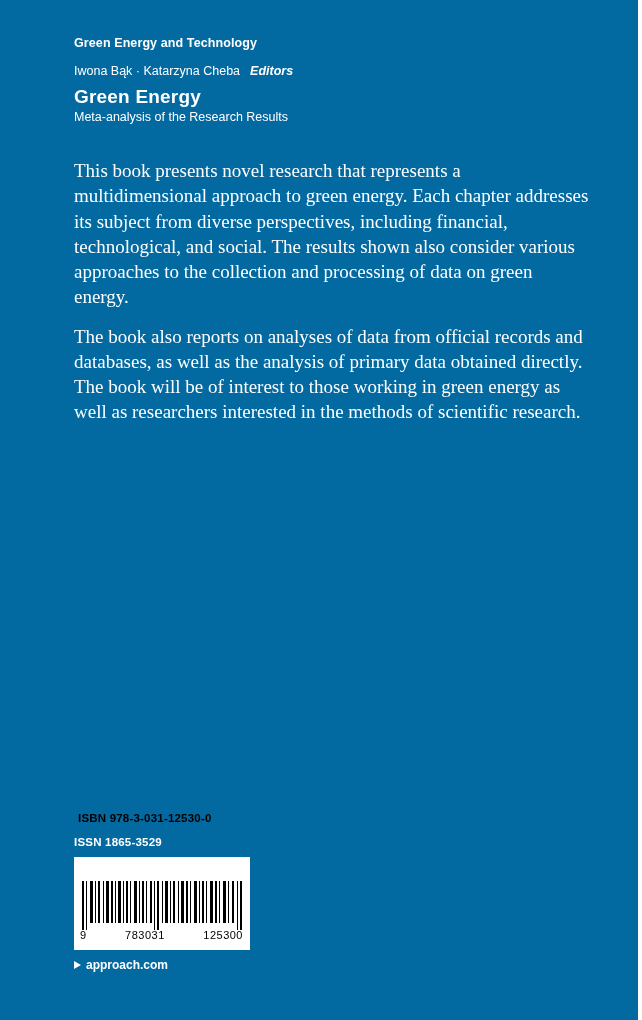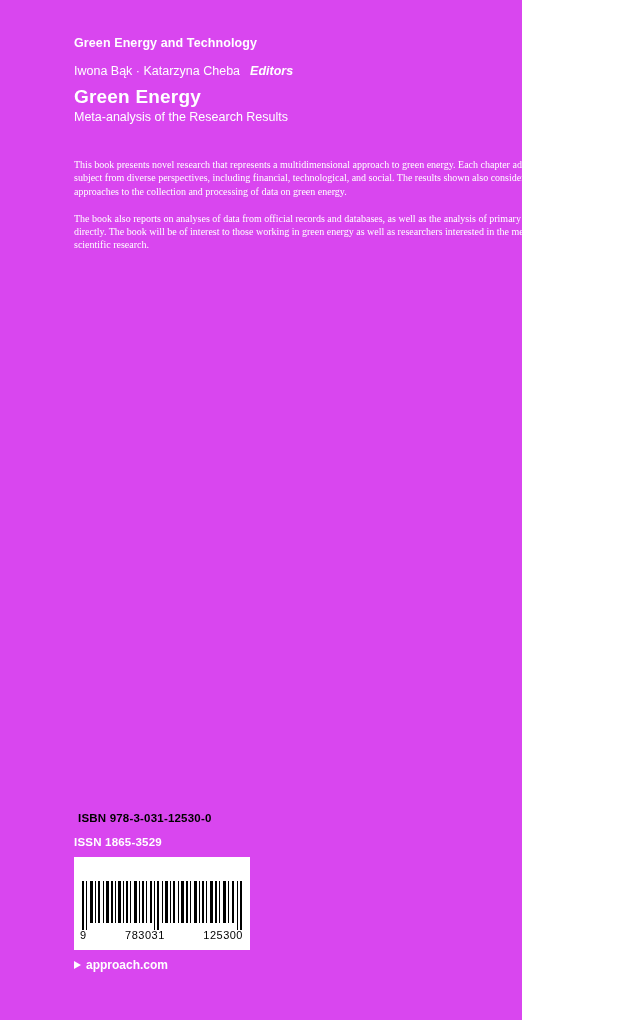--- a/index.html
+++ b/index.html
@@ -10,23 +10,23 @@
     width: 642px;
     height: 1020px;
     background: #ffffff;
     font-family: "Liberation Sans", sans-serif;
     overflow: hidden;
   }
   .cover {
     position: absolute;
     left: 0;
     top: 0;
-    width: 522px;
+    width: 638px;
     height: 1020px;
-    background: #d946ef;
+    background: #0369a1;
     color: #ffffff;
     box-sizing: border-box;
   }
   .series-line {
     position: absolute;
     left: 74px;
     top: 36px;
     font-size: 12.5px;
     font-weight: bold;
     letter-spacing: 0.1px;
@@ -65,21 +65,21 @@
     font-size: 12.5px;
     font-weight: normal;
     text-align: right;
   }
   .blurb {
     position: absolute;
     left: 74px;
     top: 158px;
     width: 516px;
     font-family: "Liberation Serif", serif;
-    font-size: 10px;
+    font-size: 19px;
     line-height: 1.33;
     color: #ffffff;
     text-align: left;
   }
   .blurb p {
     margin: 0 0 14px 0;
   }
   .issn {
     position: absolute;
     left: 74px;

